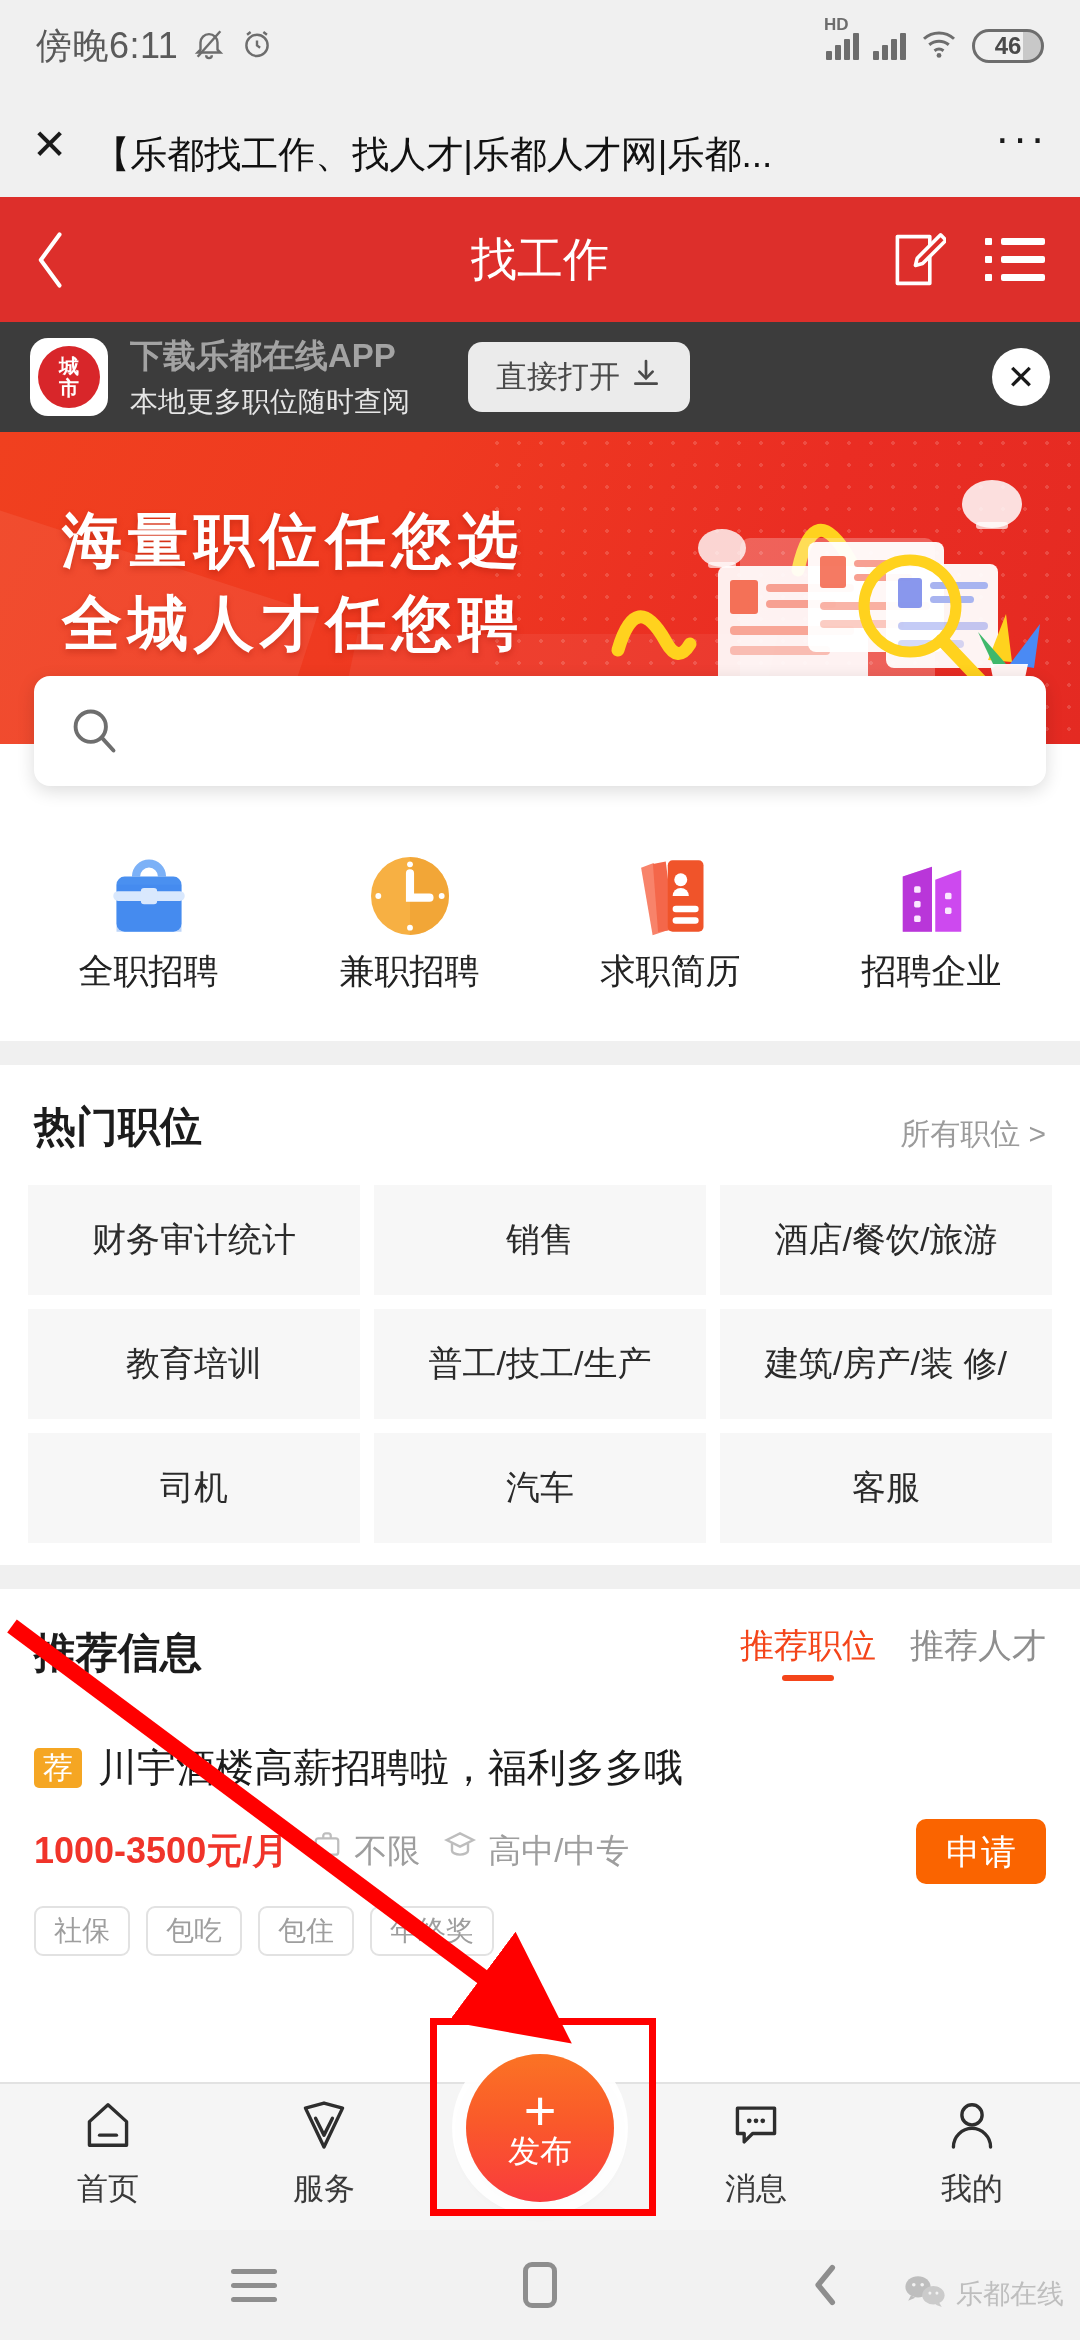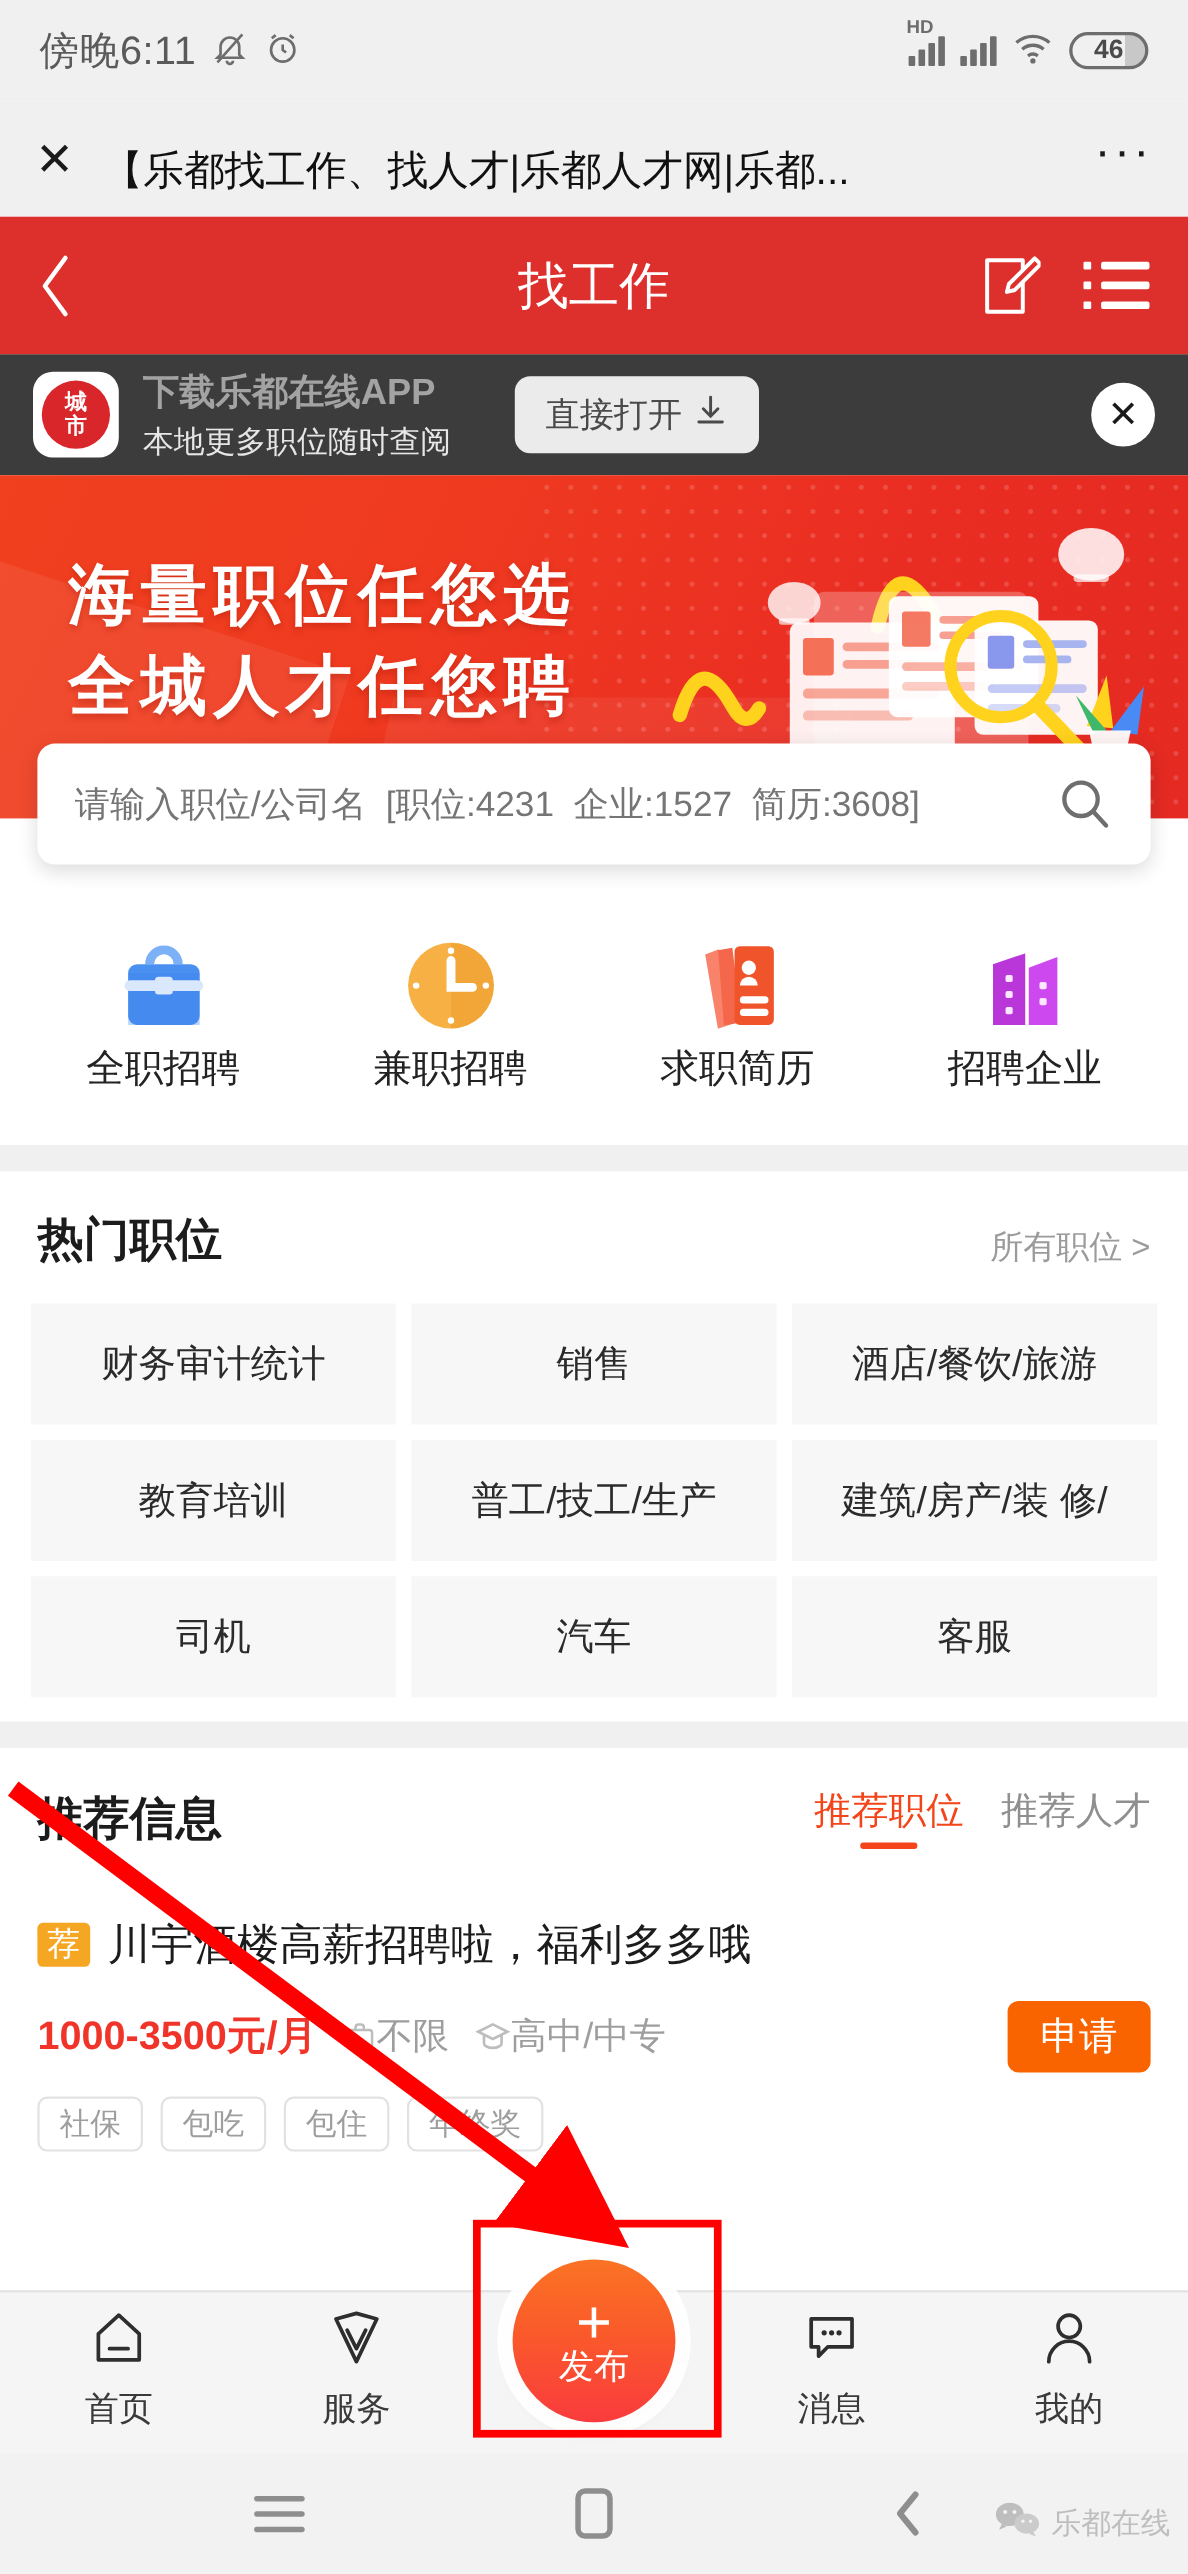--- a/index.html
+++ b/index.html
@@ -162,21 +162,21 @@
   .joblist { background:#fff; padding:0 28px; }
   .job { padding:8px 6px 0; }
   .job-title-row { display:flex; align-items:center; gap:16px; }
   .badge {
     background:#f5a623; color:#fff; font-size:30px; padding:5px 9px;
     border-radius:5px; line-height:1; flex:none;
   }
   .job-title { font-size:39px; color:#1c1c1c; }
   .job-meta-row { display:flex; align-items:center; margin-top:24px; gap:24px; }
   .job-salary { font-size:36px; color:#f0342a; font-weight:bold; flex:none; }
-  .job-meta { display:flex; align-items:flex-end; font-size:33px; color:#9e9e9e; }
+  .job-meta { display:flex; align-items:flex-start; gap:12px; font-size:33px; color:#9e9e9e; }
   .job-meta svg { flex:none; }
   .apply-btn {
     margin-left:auto; background:#fa6400; color:#fff; font-size:35px;
     padding:15px 30px; border-radius:10px; line-height:1; flex:none;
   }
   .tagrow { display:flex; gap:16px; margin-top:22px; }
   .tag {
     border:2px solid #e2e2e2; border-radius:9px; color:#9e9e9e;
     font-size:28px; padding:9px 18px; line-height:1; background:#fff;
   }
@@ -381,21 +381,20 @@
     <rect x="186" y="236" width="130" height="8" rx="4" fill="#f4d9d2"></rect>
     <path d="M398 200 l18 -46 6 48z" fill="#ffd21e"></path>
     <path d="M420 204 l30 -40 -6 44z" fill="#4a8af4"></path>
     <path d="M404 206 l-16 -34 28 32z" fill="#3fb86b"></path>
     <path d="M400 204 h38 l-6 28 h-26z" fill="#ffffff" opacity=".95"></path>
   </svg>
 </div>
 
 <div class="searchwrap">
   <div class="searchbox">
-    <input class="search-ph" style="border: none; outline: none; background: transparent; width: 100%; font-family: inherit;" placeholder="请输入职位/公司名  [职位:4231  企业:1527  简历:3608]">
     <span class="search-icon">
       <svg width="52" height="52" viewBox="0 0 24 24" fill="none" stroke="#6e6e6e" stroke-width="1.8" stroke-linecap="round">
         <circle cx="10.5" cy="10" r="7"></circle>
           <line x1="16" y1="15.5" x2="21" y2="21"></line>
       </svg>
     </span>
   </div>
 </div>
 
 <div class="quicknav">

